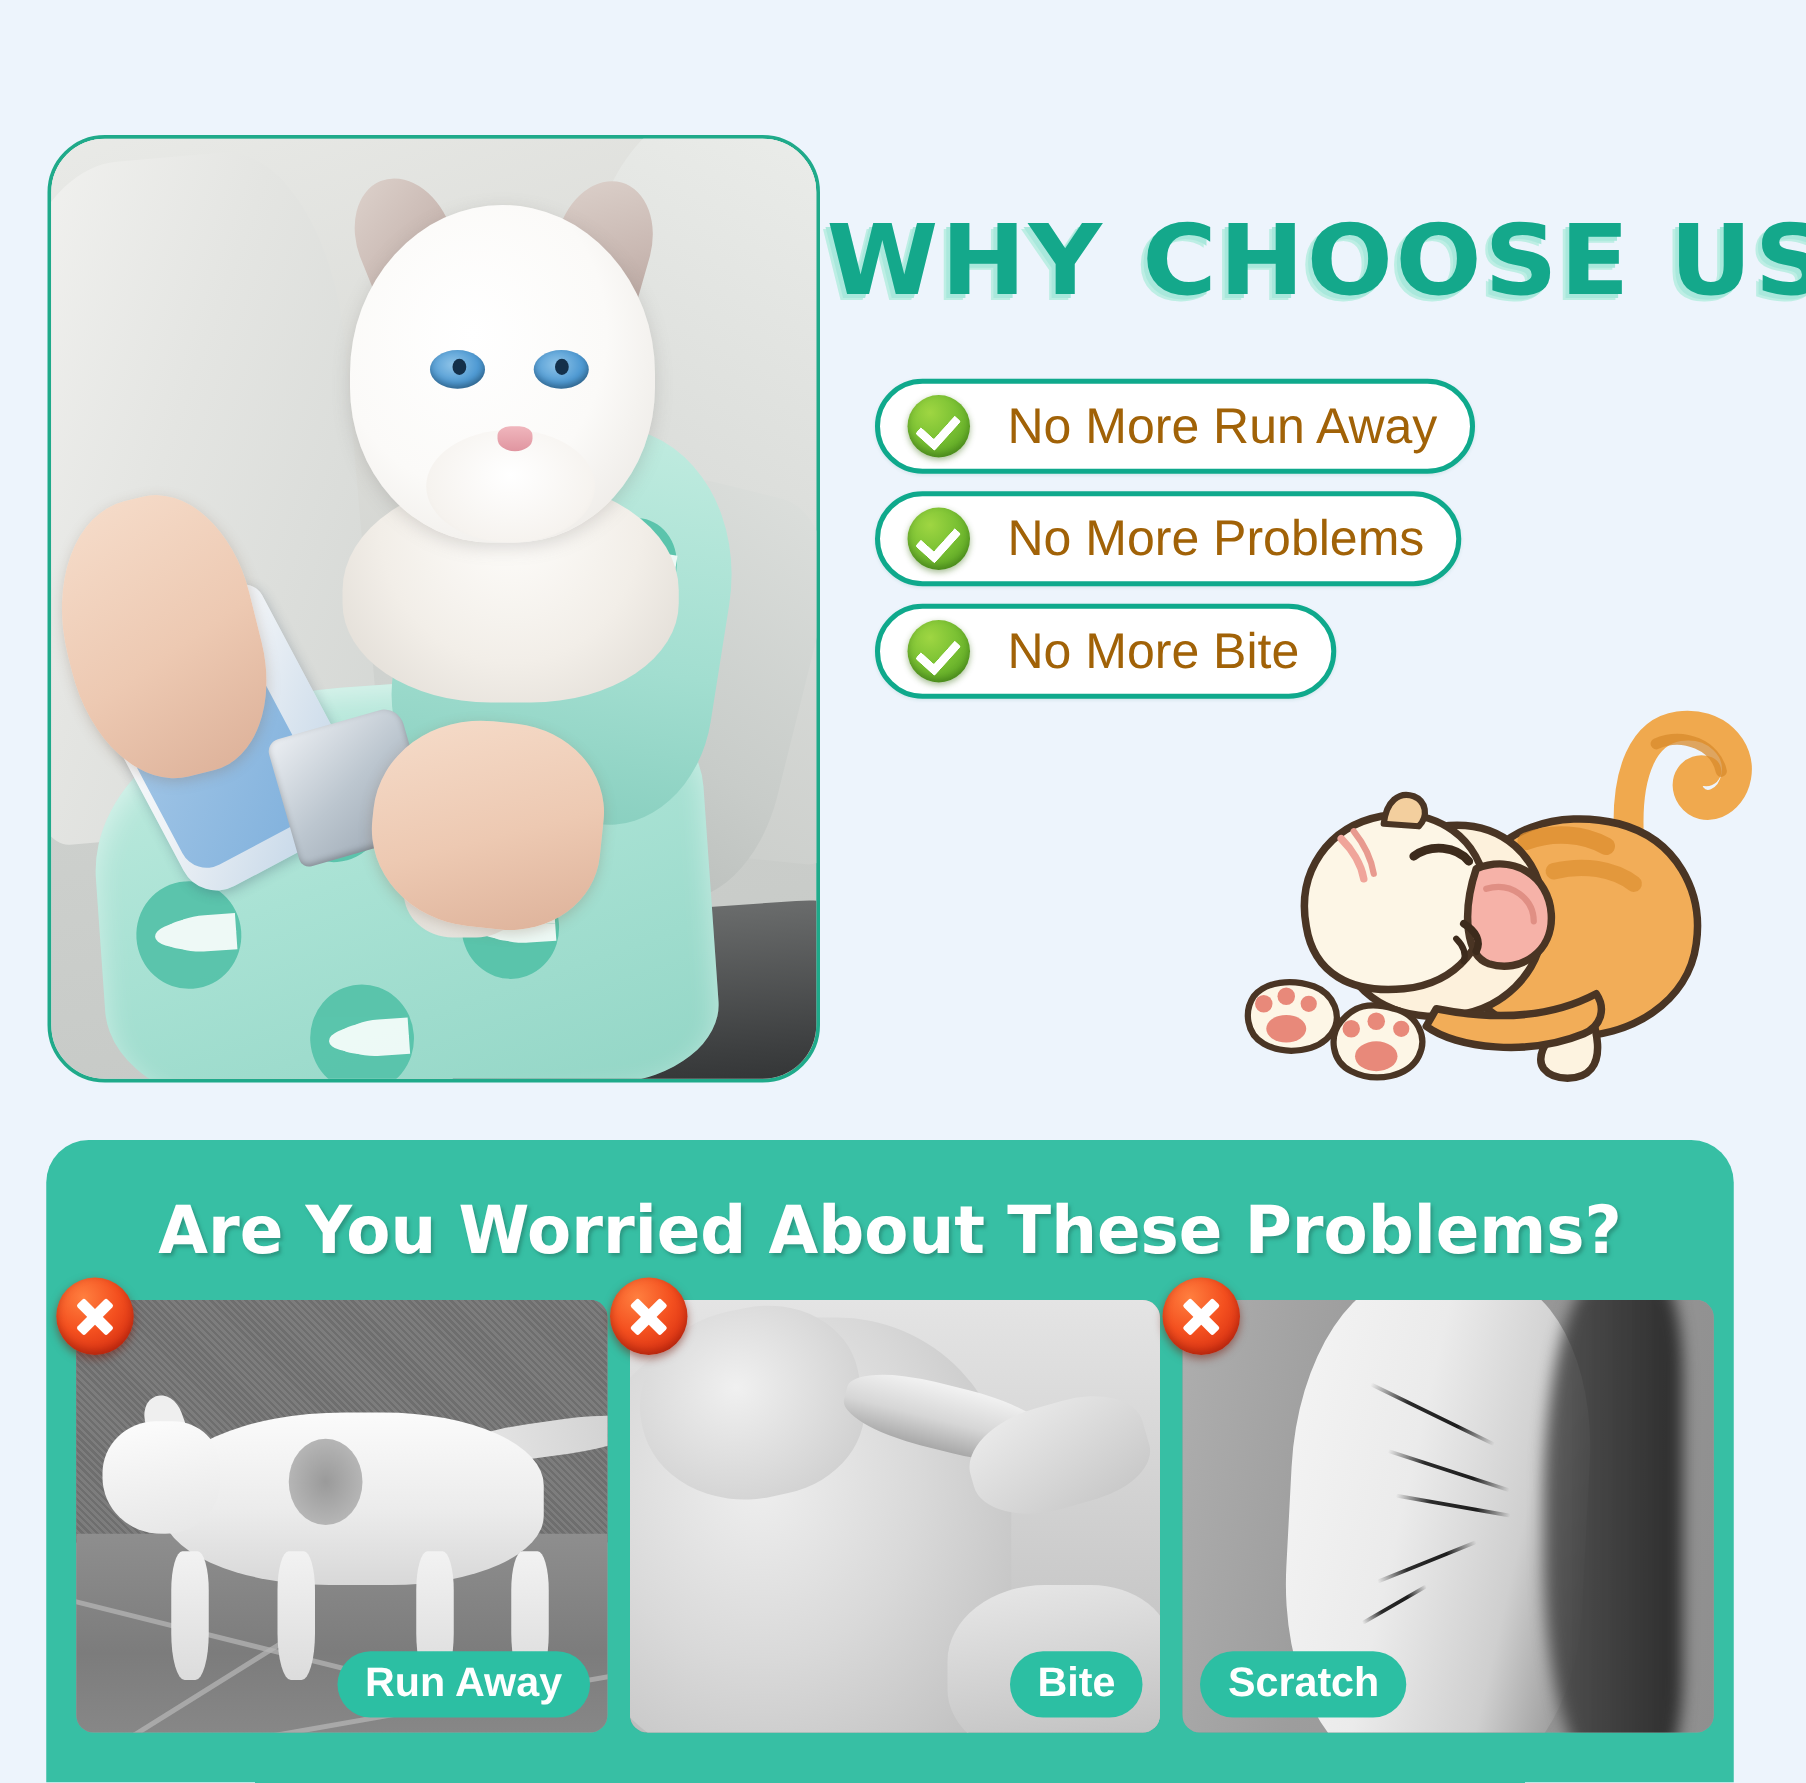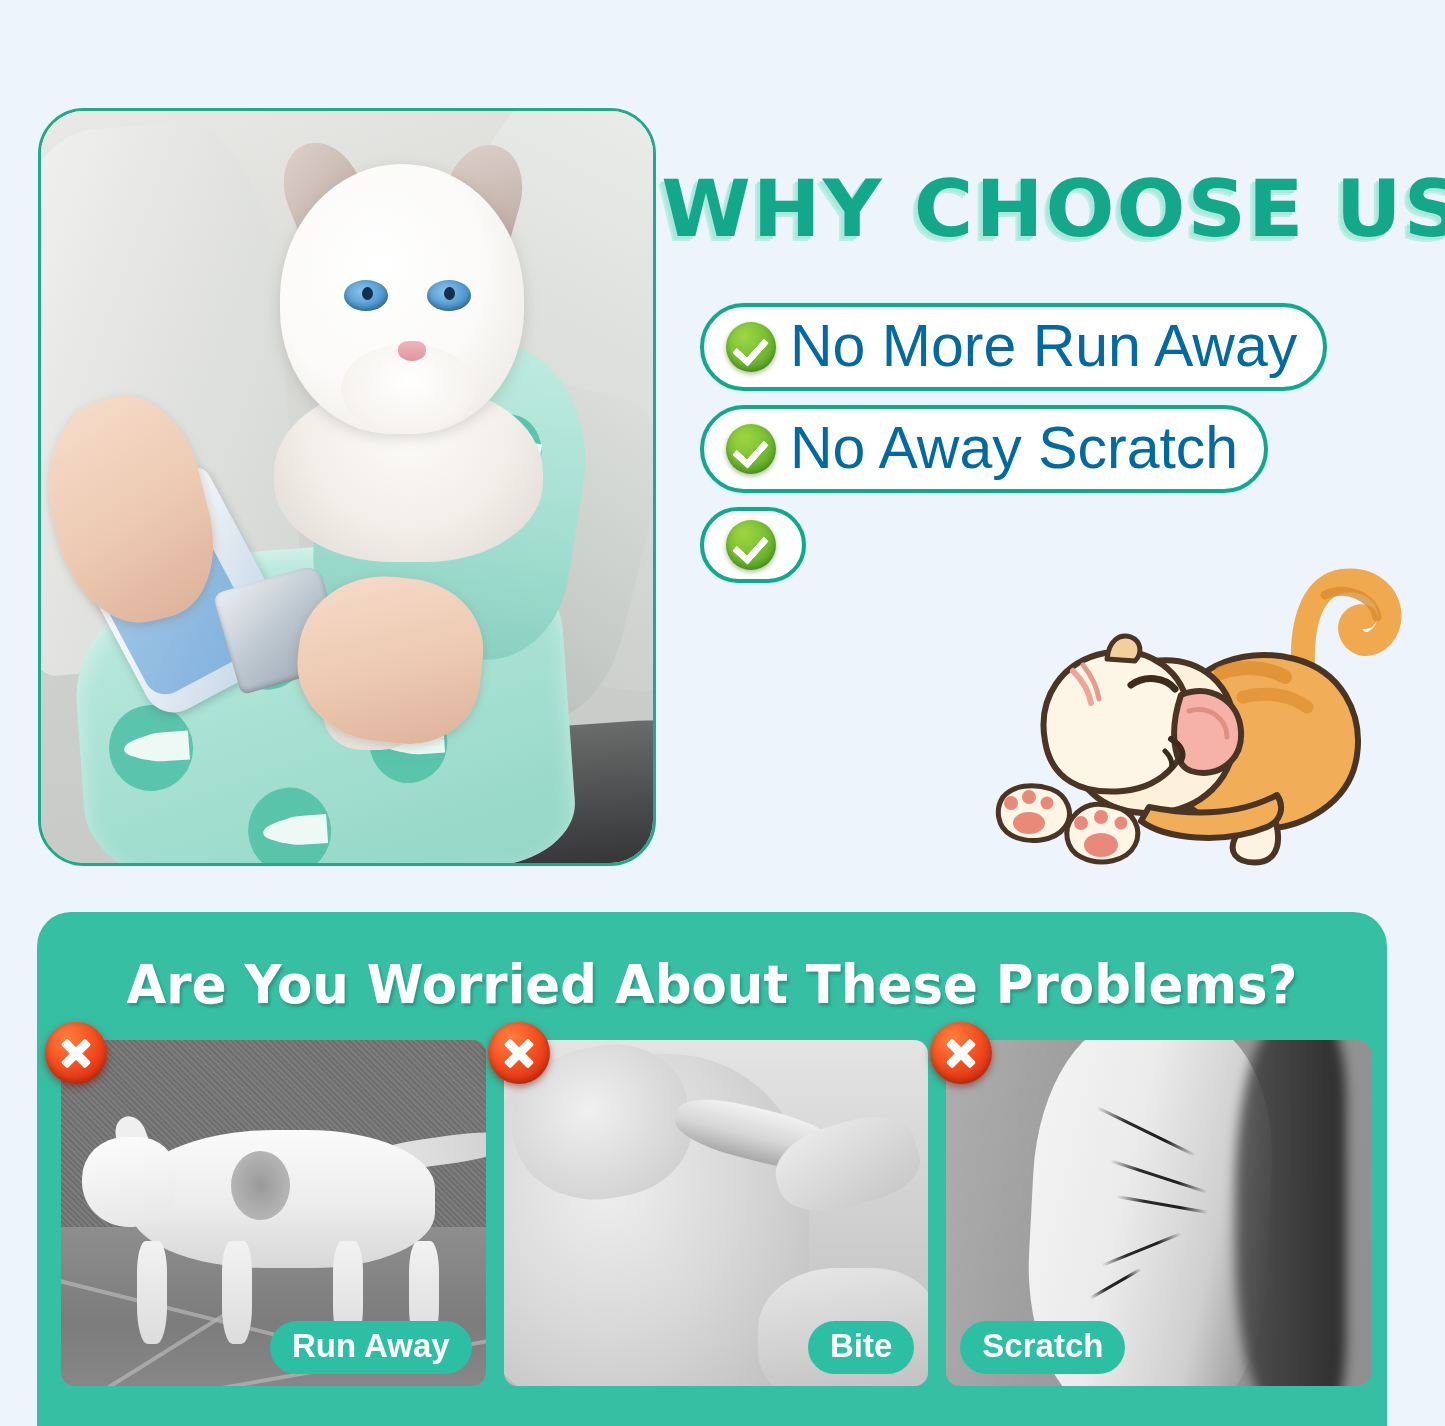--- a/index.html
+++ b/index.html
@@ -237,25 +237,26 @@
     content: "";
     position: absolute;
     left: 14px; top: 10px;
     width: 14px; height: 25px;
     border: solid #ffffff;
     border-width: 0 7px 7px 0;
     transform: rotate(42deg);
     border-radius: 2px;
   }
   .pill-label {
-    font-size: 59px;
-    color: #0369a1;
+    font-size: 40px;
+    color: #a16207;
     font-family: "Liberation Sans", sans-serif;
     white-space: nowrap;
     line-height: 1.05;
+    margin-left: 16px;
   }
 
   
   .cartoon-cat {
     position: absolute;
     left: 985px; top: 555px;
     width: 430px; height: 330px;
   }
 
   
@@ -484,24 +485,25 @@
 
   <div class="why-title">WHY CHOOSE US?</div>
 
   <div class="benefits">
     <div class="pill">
       <span class="check-badge"></span>
       <span class="pill-label">No More Run Away</span>
     </div>
     <div class="pill">
       <span class="check-badge"></span>
-      <span class="pill-label">No Away Scratch</span>
+      <span class="pill-label">No More Problems</span>
     </div>
     <div class="pill">
       <span class="check-badge"></span>
+      <span class="pill-label">No More Bite</span>
     </div>
   </div>
 
   <div class="cartoon-cat">
     <svg viewBox="0 0 430 330" width="430" height="330" xmlns="http://www.w3.org/2000/svg">
 
       <path d="M318 112 C316 62, 330 30, 358 26 C388 22, 408 44, 404 66
                C400 88, 378 96, 368 82 C360 70, 370 58, 380 62" fill="none" stroke="#4a3524" stroke-width="7" stroke-linecap="round"></path>
       <path d="M318 112 C316 62, 330 30, 358 26 C388 22, 408 44, 404 66
                C400 88, 378 96, 368 82 C360 70, 370 58, 380 62" fill="none" stroke="#f0a94e" stroke-width="24" stroke-linecap="round"></path>

